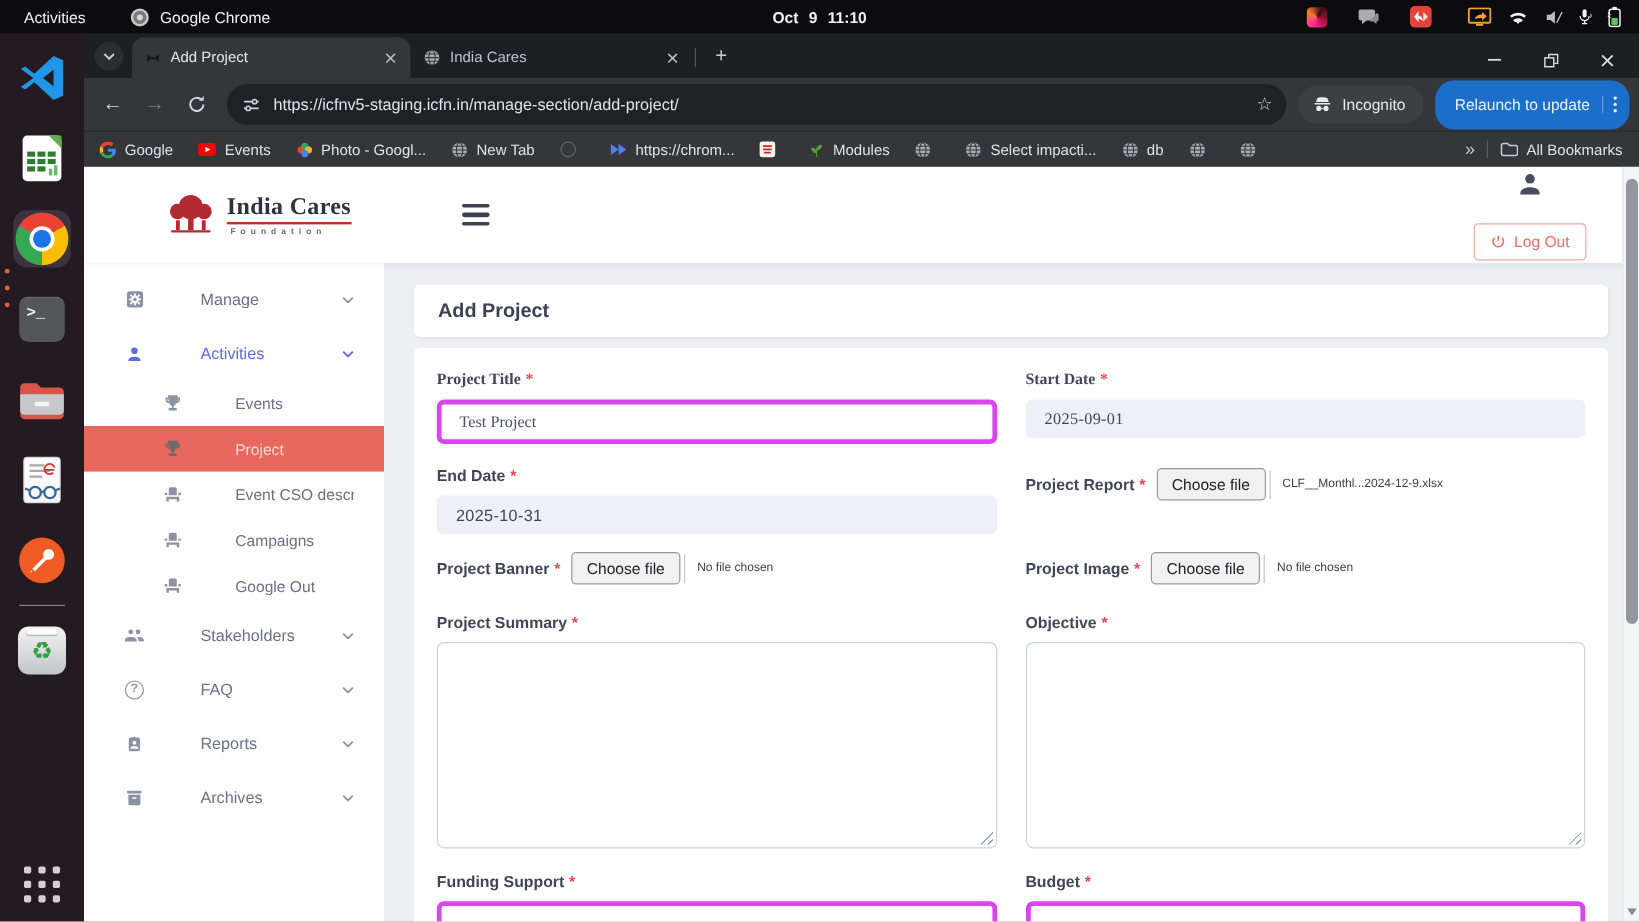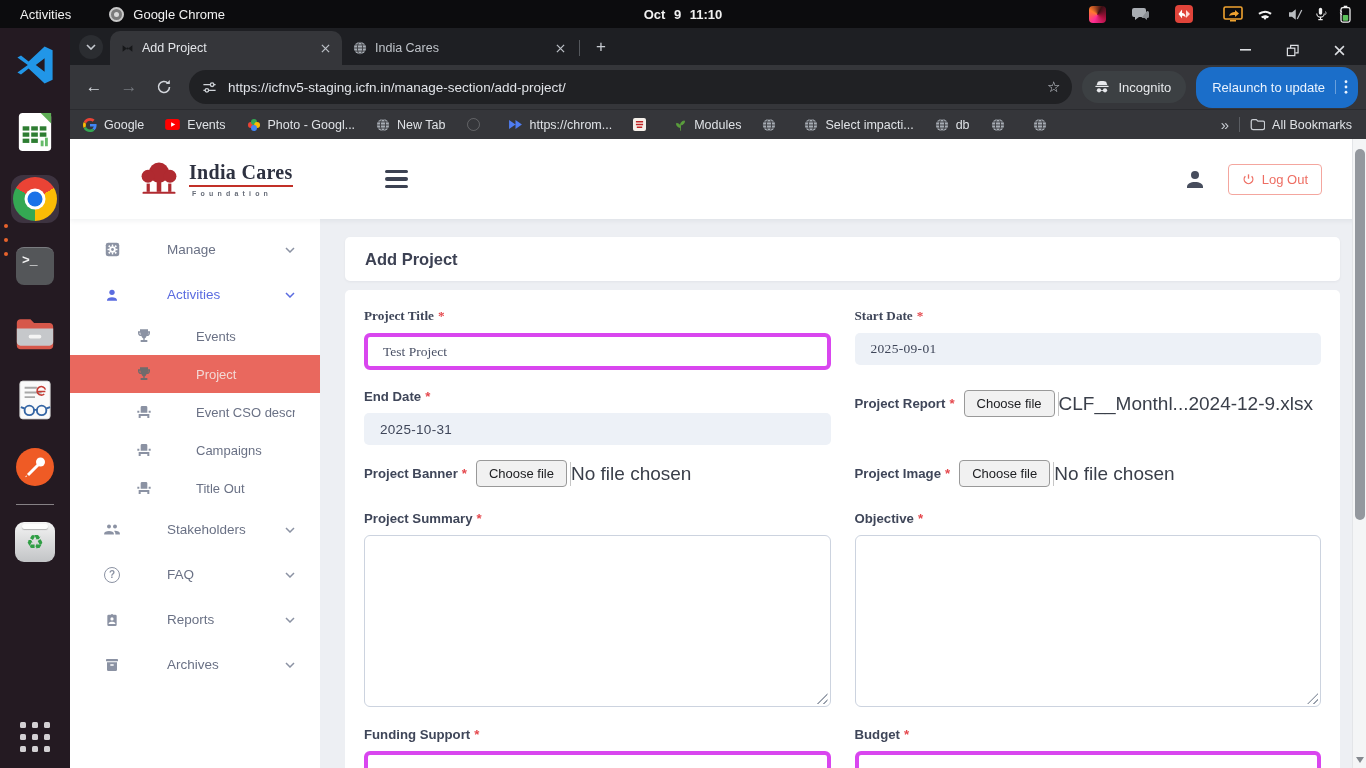--- a/index.html
+++ b/index.html
@@ -74,21 +74,21 @@
   .bajaj-box { width:13px; height:13px; background:#f5f0ea; border-radius:2px; display:flex; align-items:center; justify-content:center; }
 
   
   .page { flex:1; position:relative; background:#edeff3; min-height:0; overflow:hidden; }
   .pg-header { height:80px; background:#fff; display:flex; align-items:center; padding:0 44px 0 67px; box-shadow:0 2px 5px rgba(25,30,56,.06); position:relative; z-index:2; }
   .logo { display:flex; align-items:center; gap:8px; }
   .logo-txt .lt1 { font-family:"Liberation Serif",serif; font-weight:700; font-size:20px; color:#2d3140; letter-spacing:.3px; border-bottom:2px solid #c23028; padding-bottom:1px; }
   .logo-txt .lt2 { font-size:7px; letter-spacing:4.2px; color:#666c78; margin-top:3px; padding-left:3px; font-weight:700; }
   .hamburger { margin-left:92px; width:23px; display:flex; flex-direction:column; gap:4px; }
   .hamburger span { height:3.2px; border-radius:2px; background:#3c4252; }
-  .hdr-right { margin-left:auto; display:flex; align-items:center; gap:21px; }
+  .hdr-right { margin-left:auto; display:flex; align-items:center; gap:21px;flex-direction:column; }
   .logout-btn { display:flex; align-items:center; gap:7px; border:1px solid #f4a69e; color:#ee6e63; border-radius:4px; padding:7px 13px; font-size:13px; background:#fff; }
 
   .pg-body { display:flex; height:calc(100% - 80px); }
   .sidebar { width:250px; background:#fff; padding-top:8px; flex:0 0 250px; }
   .sb-item { height:45px; display:flex; align-items:center; padding:0 25px 0 33px; color:#6a7185; font-size:13.5px;gap:23px; }
   .sb-item.sub { height:38px; padding-left:65px; font-size:13px; }
   .sb-ic { width:18px; display:flex; align-items:center; justify-content:center; margin-right:23px; color:#8b92a3; }
   .sb-item.sub .sb-ic { margin-right:20px; }
   .sb-label { flex:1; white-space:nowrap; overflow:hidden; }
   .chev { color:#8b92a3; display:flex; }
@@ -103,21 +103,21 @@
   .form-card { margin-top:9px; background:#fff; border-radius:5px 5px 0 0; padding:18px 19px 0; height:520px; }
   .fgrid { display:grid; grid-template-columns:1fr 1fr; column-gap:24px; }
   .flabel { display:flex; align-items:center; font-size:13.2px; font-weight:700; color:#3f4659; margin-bottom:9px; }
   .req { color:#e5484d; margin-left:4px; }
   .tinput { height:37px; border:4px solid #d946ef; border-radius:6px; background:#fff; display:flex; align-items:center; padding:0 15px; font-size:13.5px; color:#4a5166; }
   .ginput { height:32px; background:#edf1f7; border-radius:5px; display:flex; align-items:center; padding:0 16px; font-size:13.5px; color:#3f4659; letter-spacing:.3px; }
   .mb-r1 { margin-bottom:19px;font-family:Liberation Serif, serif; } .mb-r2 { margin-bottom:14px; } .mb-r3 { margin-bottom:24px; } .mb-r4 { margin-bottom:20px; }
   .filerow { display:flex; align-items:center; margin-top:1px; align-self:start; }
   .filerow .flabel { margin-bottom:0; margin-right:9px; }
   .filebtn { border:1px solid #999; background:#f1f1f1; border-radius:4px; padding:5px 12px; font-size:13px; color:#202124; white-space:nowrap; }
-  .filetext { font-size:19px; color:#3a3f4a; margin-left:3px; border-left:1px solid #c6c6c6; height:24px; display:flex; align-items:center; white-space:nowrap; }
+  .filetext { font-size:10px; color:#3a3f4a; padding-left:10px; margin-left:3px; border-left:1px solid #c6c6c6; height:24px; display:flex; align-items:center; white-space:nowrap; }
   .tarea { height:172px; border:1px solid #ccd3df; border-radius:6px; background:#fff; position:relative; }
   .grip { position:absolute; right:2px; bottom:2px; width:11px; height:11px; background:repeating-linear-gradient(135deg,transparent 0 3px,#9aa1ad 3px 4.3px); clip-path:polygon(100% 0,100% 100%,0 100%); }
 
   .pgscroll { position:absolute; right:0; top:0; width:14px; height:100%; background:#f4f5f6; border-left:1px solid #e3e5e8; z-index:5; }
   .pgthumb { position:absolute; left:2px; top:10px; width:10px; height:371px; border-radius:6px; background:#94989e; }
   .pgarrow { position:absolute; bottom:5px; left:3px; width:0; height:0; border-left:4px solid transparent; border-right:4px solid transparent; border-top:6px solid #85898f; }
 </style>
 </head>
 <body>
 
@@ -605,21 +605,21 @@
                   </svg>
               </span>
               <span class="sb-label">Campaigns</span>
             </div>
             <div class="sb-item sub">
               <span class="sb-ic">
                 <svg width="16" height="16" viewBox="0 0 24 24" fill="currentColor">
                     <path d="M4 18v3h3v-3h10v3h3v-6H4v3zm15-8h3v3h-3v-3zM2 10h3v3H2v-3zm15 3H7V5c0-1.1.9-2 2-2h6c1.1 0 2 .9 2 2v8z"></path>
                   </svg>
               </span>
-              <span class="sb-label">Title Out</span>
+              <span class="sb-label">Google Out</span>
             </div>
             <div class="sb-item">
               <span class="sb-ic">
                 <svg width="18" height="15" viewBox="0 0 24 20" fill="currentColor">
                     <circle cx="8" cy="6" r="2.6"></circle>
                     <circle cx="16" cy="6" r="2.6"></circle>
                     <path d="M1.5 15.5c0-2.3 2.9-3.6 6.5-3.6s6.5 1.3 6.5 3.6v1.2h-13zM14.8 11.9c.4-.1.8-.1 1.2-.1 3.6 0 6.5 1.3 6.5 3.6v1.2h-6v-1.2c0-1.4-.6-2.6-1.7-3.5z"></path>
                   </svg>
               </span>
               <span class="sb-label">Stakeholders</span>

